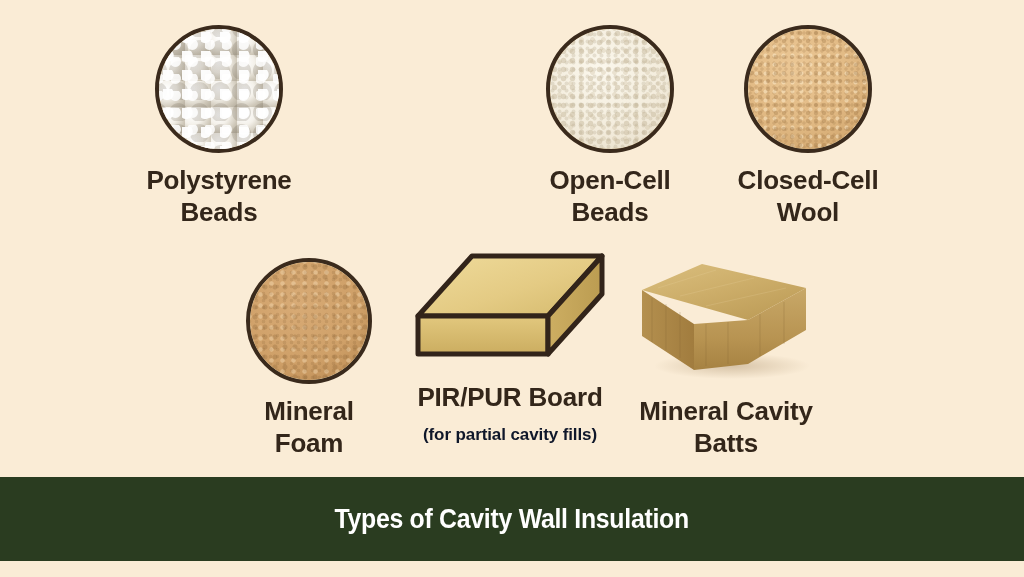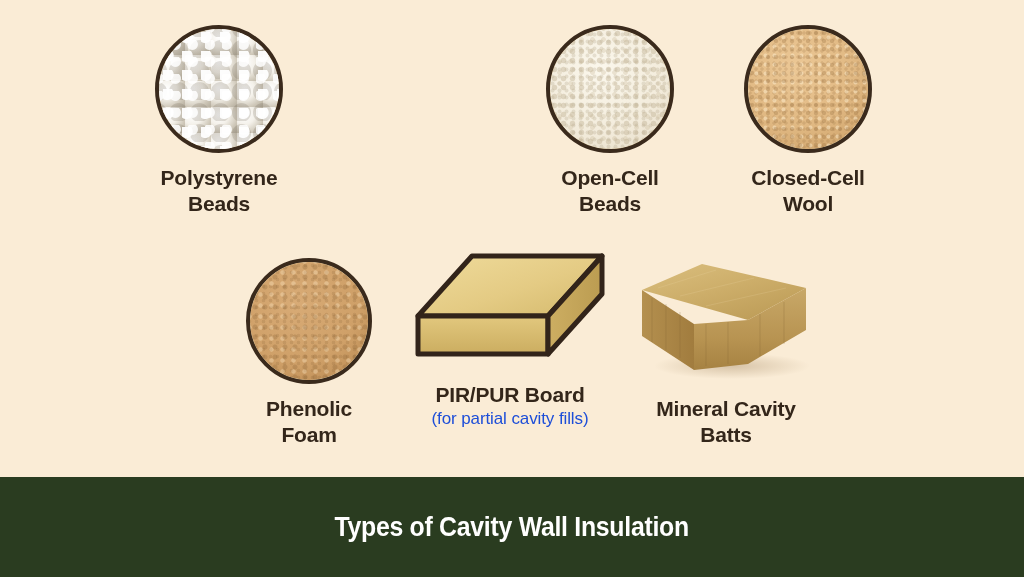--- a/index.html
+++ b/index.html
@@ -117,43 +117,43 @@
   .board3d { position: relative; }
   .board3d svg { display: block; }
 
   
   .batt3d { position: relative; }
   .batt3d svg { display: block; }
 
   
   .label {
     margin-top: 12px;
-    font-size: 21px;
+    font-size: 26px;
     font-weight: bold;
     line-height: 1.22;
     color: #33261a;
     letter-spacing: -0.2px;
     white-space: pre-line;
   }
   .sublabel {
     font-size: 17px;
-    font-weight: normal;
+    font-weight: bold;
     line-height: 1.2;
-    color: #1d4ed8;
+    color: #0f172a;
     letter-spacing: -0.1px;
-    margin-top: 1px;
+    margin-top: 11px;
   }
 
   
   .banner {
     position: absolute;
     left: 0;
     top: 477px;
     width: 1024px;
-    height: 100px;
+    height: 84px;
     background: #2a3c20;
     display: flex;
     align-items: center;
     justify-content: center;
   }
   .banner-title {
     color: #ffffff;
     font-size: 27px;
     font-weight: bold;
     letter-spacing: -0.3px;
@@ -199,21 +199,21 @@
       <div class="label">Closed-Cell
 Wool</div>
     </div>
 
     <div class="item" style="left:246px; top:258px; width:126px;">
       <div class="swatch-wrap" style="width:126px;height:126px;">
         <div class="circle" style="width:126px;height:126px;">
           <div class="tex phenolic"></div>
         </div>
       </div>
-      <div class="label">Phenolic
+      <div class="label">Mineral
 Foam</div>
     </div>
 
     <div class="item" style="left:390px; top:248px; width:240px;">
       <div class="swatch-wrap board3d" style="width:200px;height:122px;">
         <svg width="200" height="122" viewBox="0 0 200 122">
           <defs>
             <linearGradient id="boardTop" x1="0" y1="0" x2="1" y2="1">
               <stop offset="0%" stop-color="#efdb9b"></stop>
               <stop offset="55%" stop-color="#e4cb84"></stop>

